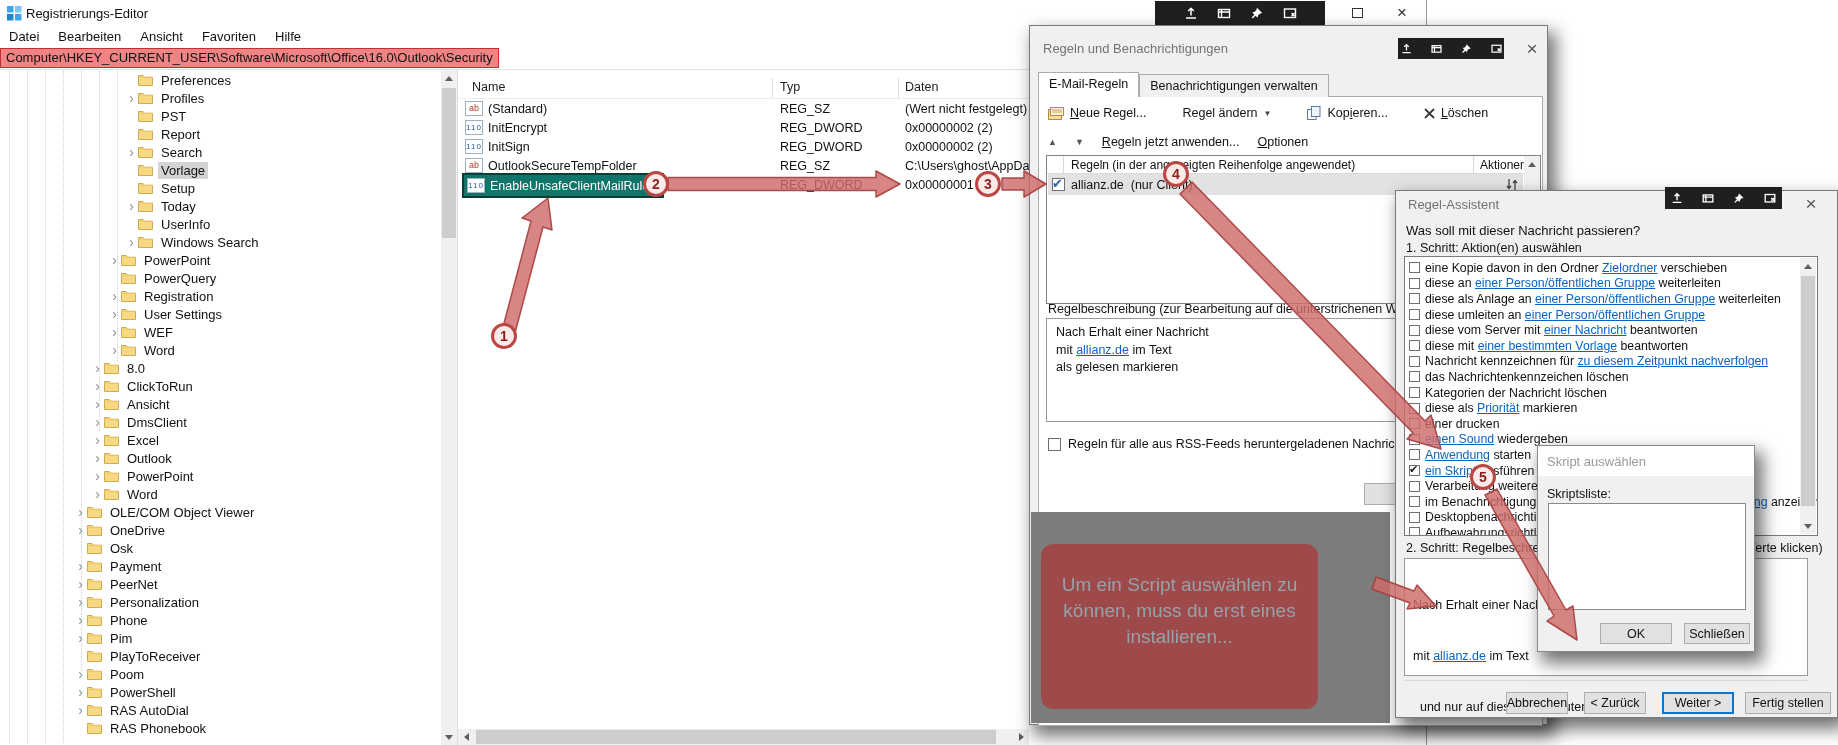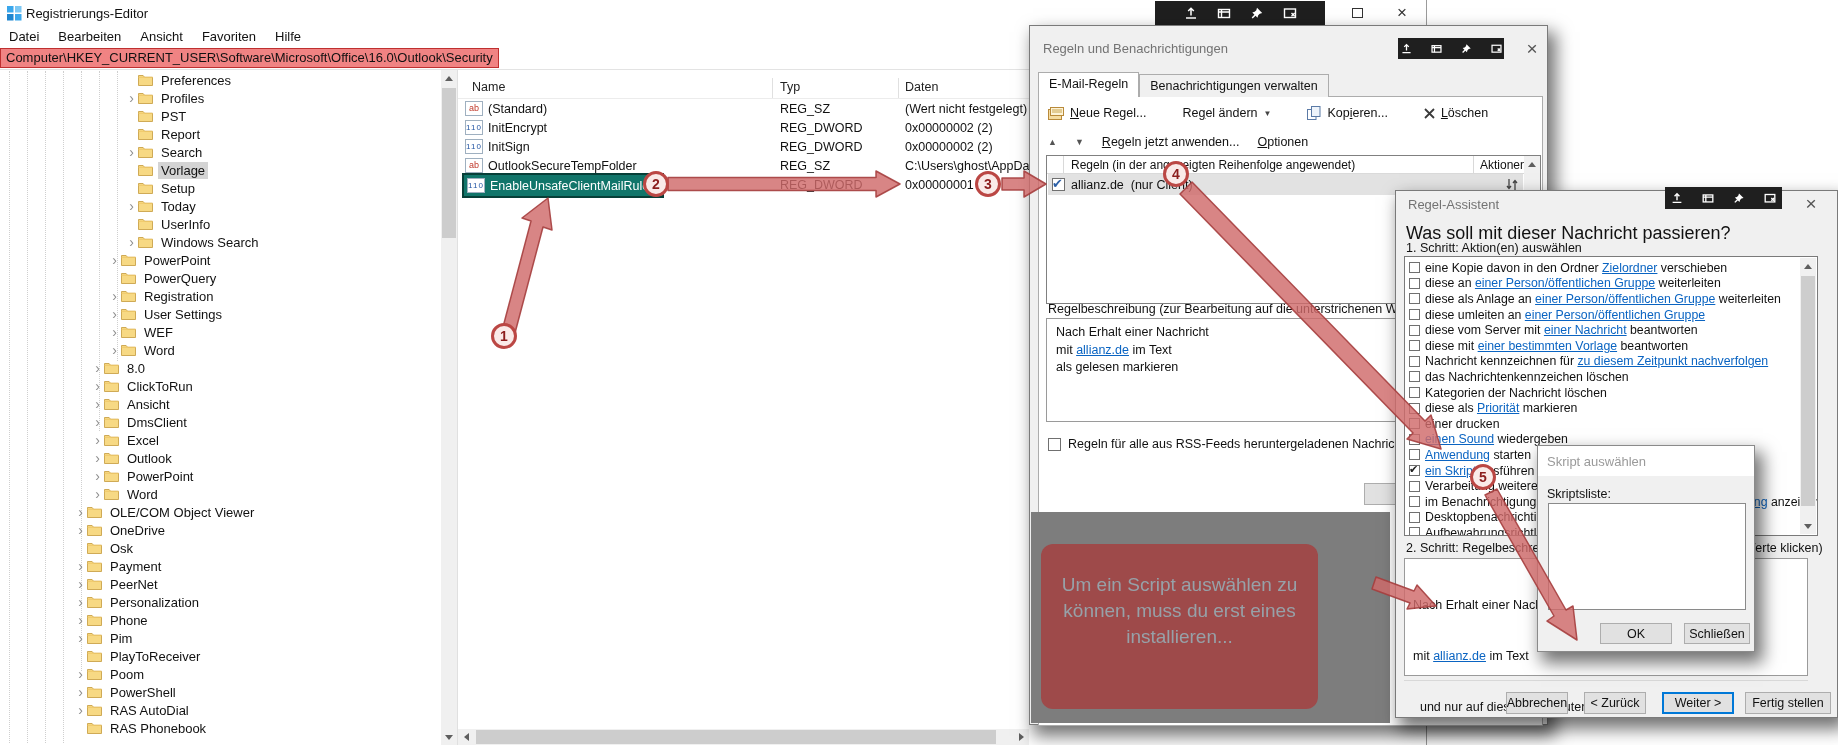--- a/index.html
+++ b/index.html
@@ -680,21 +680,21 @@
     <div>Um ein Script auswählen zu</div>
     <div>können, muss du erst eines</div>
     <div>installieren...</div>
   </div>
 </div>
 
 <div class="abs dlg dlg2">
   <span class="abs dtitle" style="left:12px;top:6px">Regel-Assistent</span>
   <span class="abs dclose" style="left:405px;top:5px;width:20px">×</span>
 
-  <span class="abs" style="left:10px;top:32px;font-size:18px">Was soll mit dieser Nachricht passieren?</span>
+  <span class="abs" style="left:10px;top:32px;font-size:13px">Was soll mit dieser Nachricht passieren?</span>
   <span class="abs" style="left:10px;top:50px;font-size:12.5px">1. Schritt: Aktion(en) auswählen</span>
 
   <div class="abs actlist">
     <div>
 
     <div class="act">
           <span class="cb"></span>
           <span>eine Kopie davon in den Ordner <span class="lnk">Zielordner</span> verschieben</span>
         </div>
         <div class="act">

